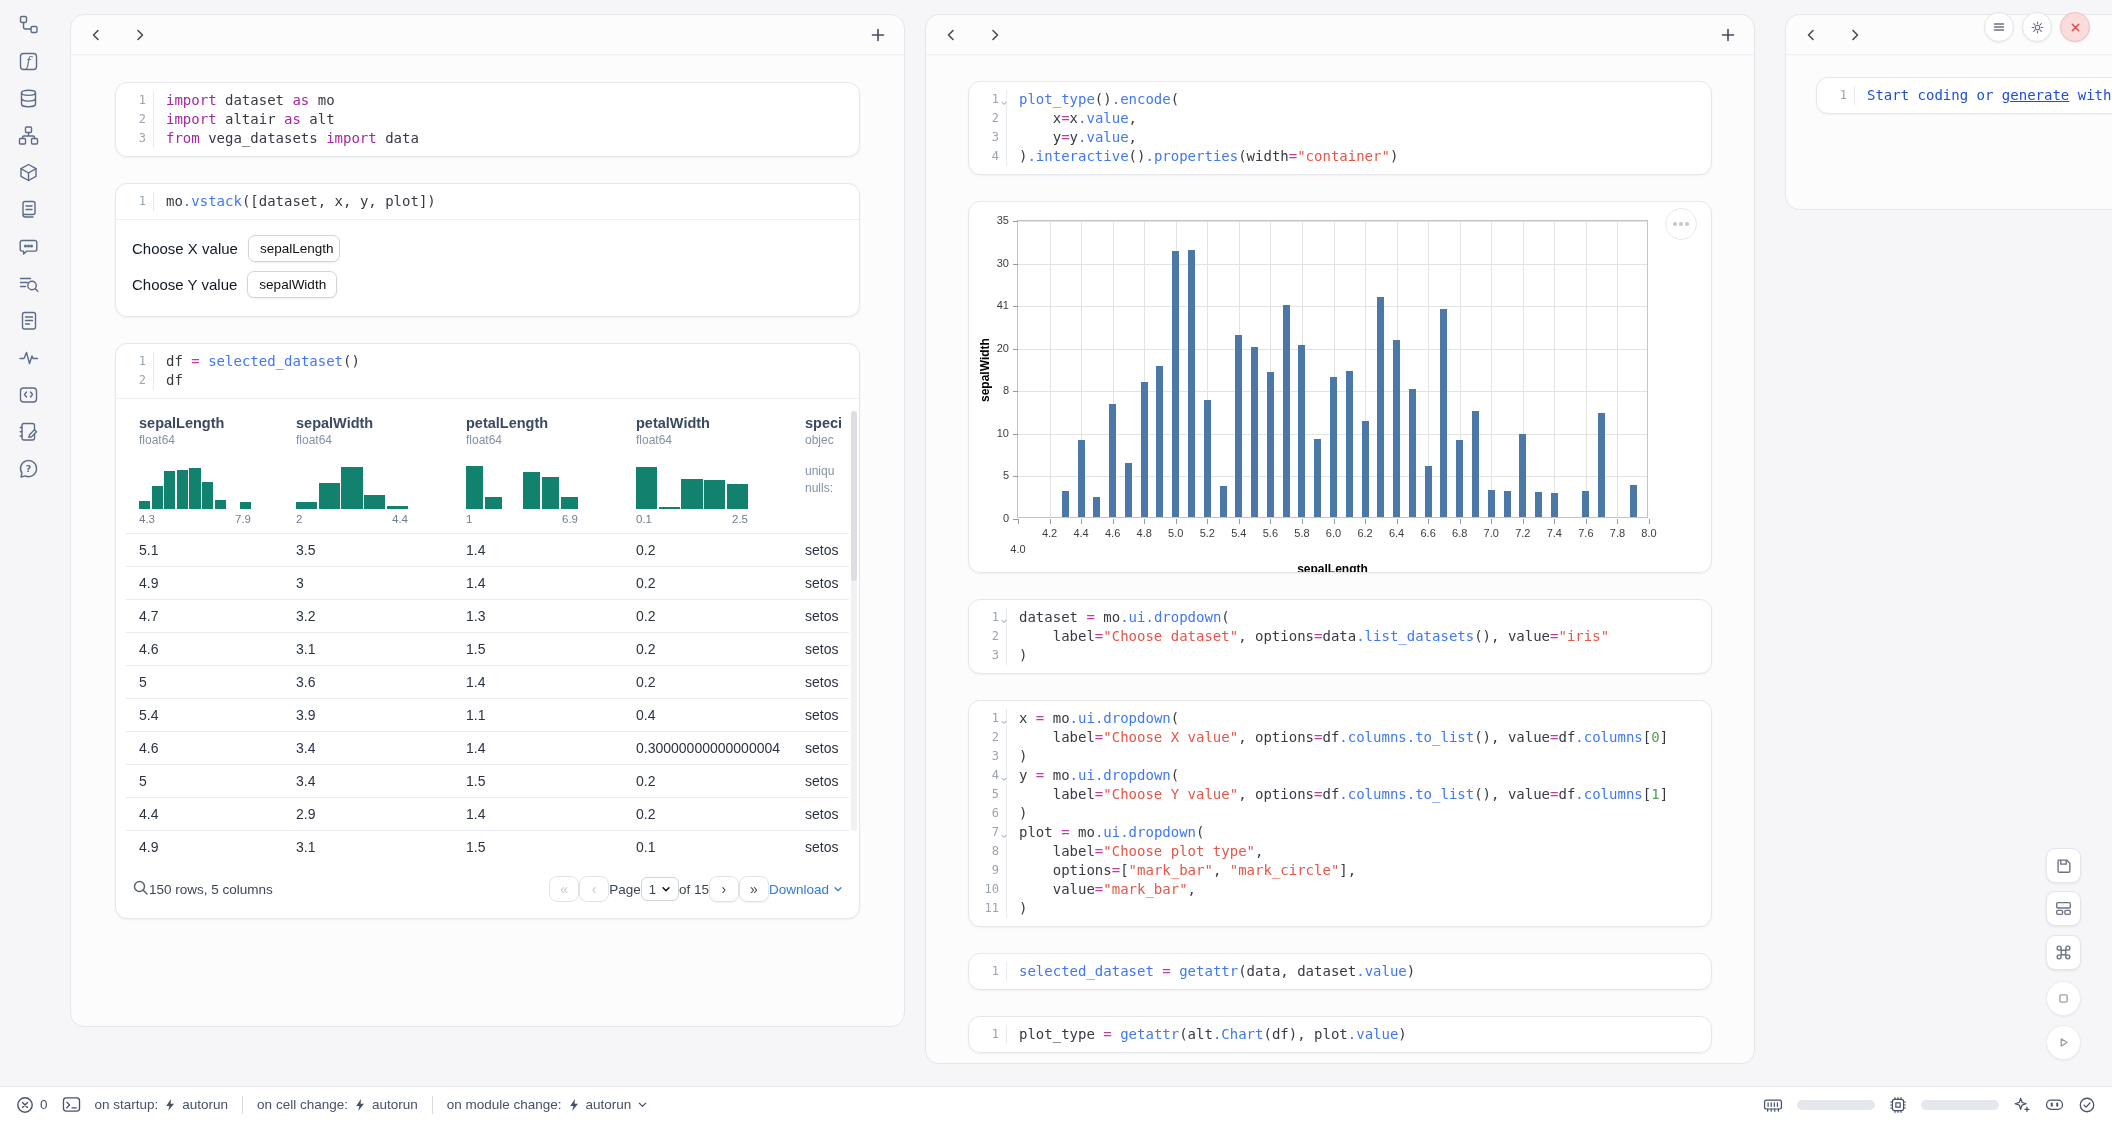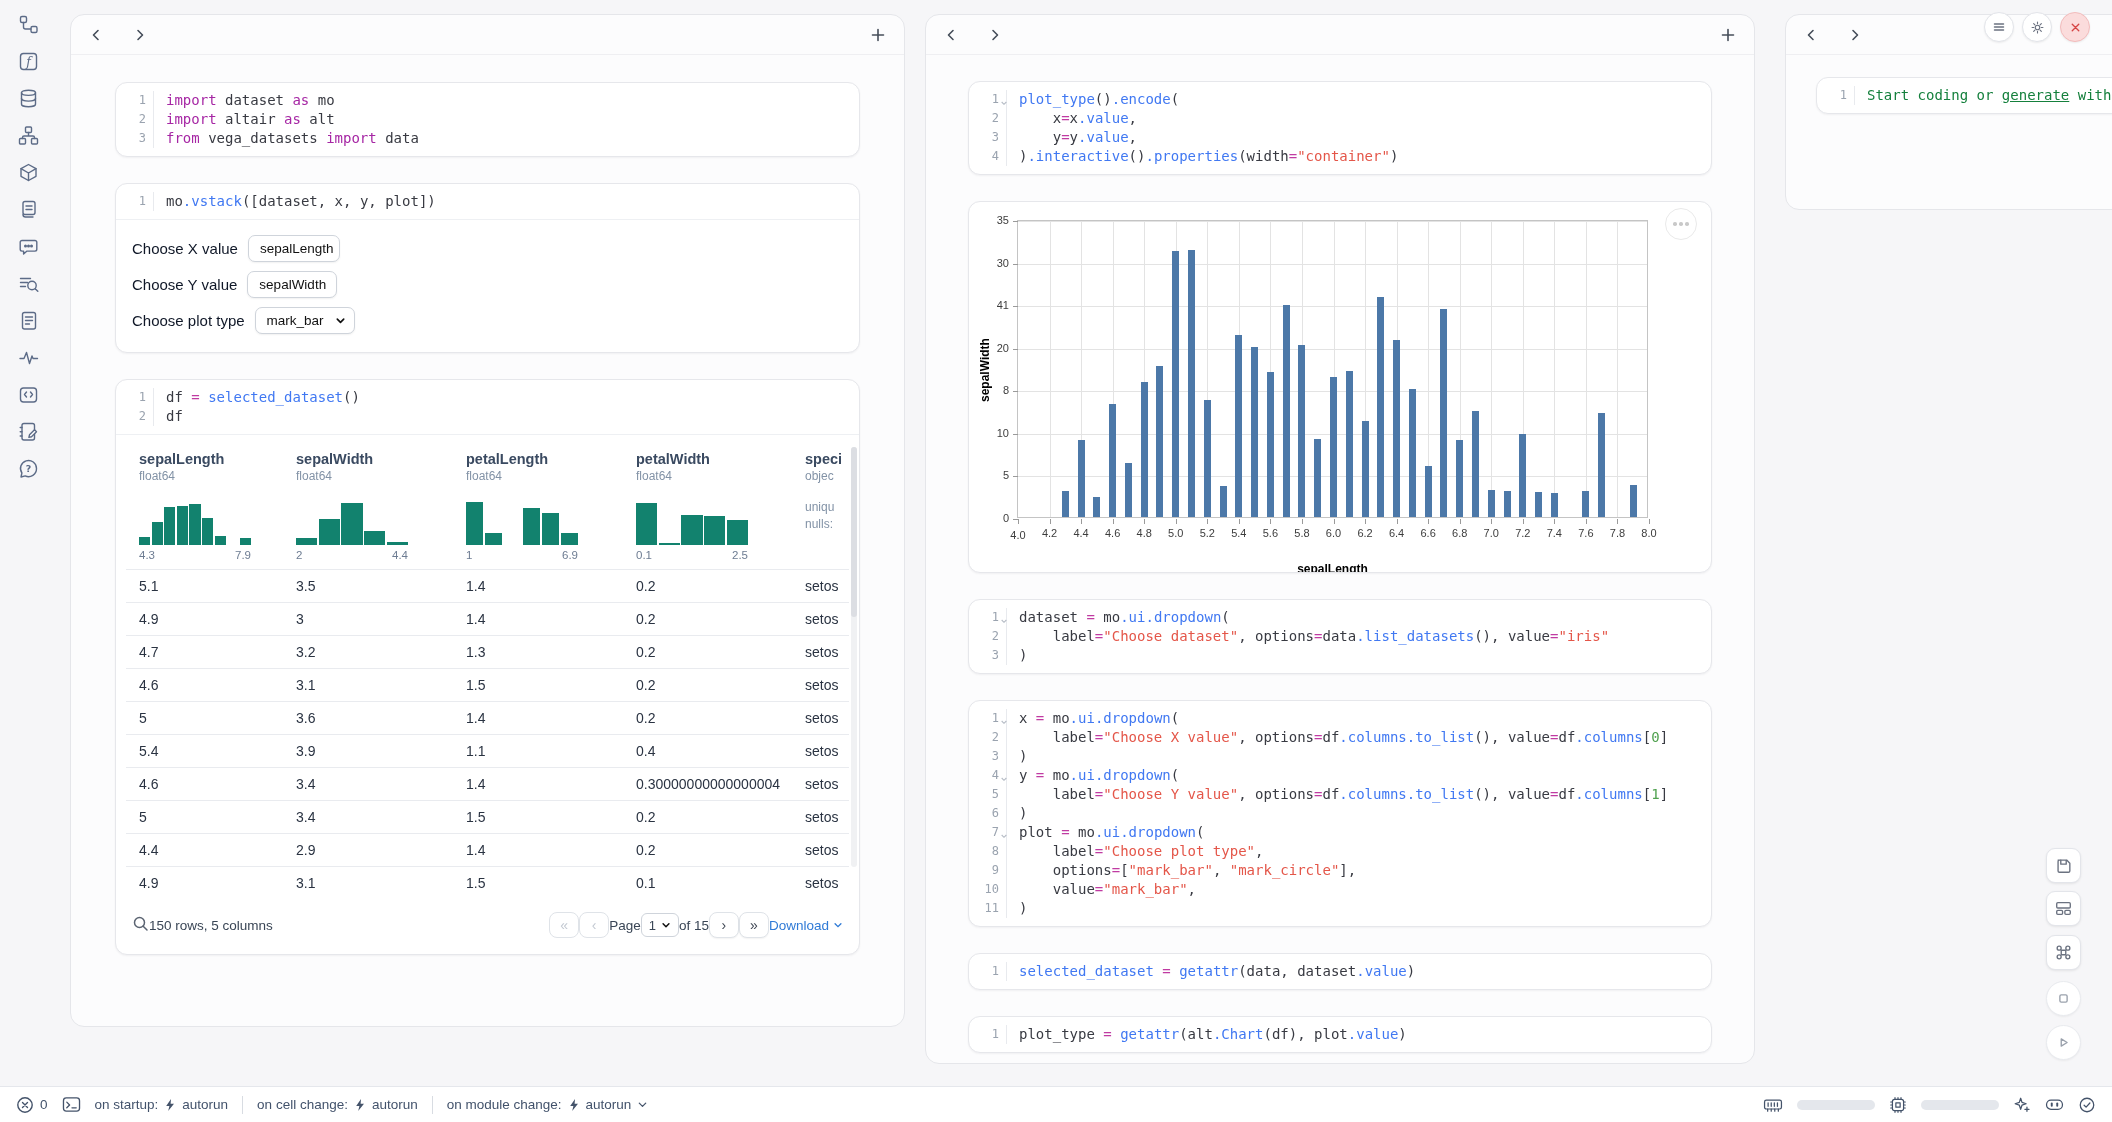--- a/index.html
+++ b/index.html
@@ -73,21 +73,21 @@
   .ytick { position:absolute; left:-39px; width:30px; text-align:right; font-size:11px; color:#3d3d3d; }
   .ytm { position:absolute; left:-5px; width:5px; height:1px; background:#9a9a9a; }
   .xtick { position:absolute; width:32px; text-align:center; font-size:11px; color:#3d3d3d; }
   .xtm { position:absolute; width:1px; height:5px; background:#9a9a9a; }
   .ylab { position:absolute; left:-40px; top:0; height:298px; width:14px; display:flex; align-items:center; justify-content:center; writing-mode:vertical-rl; transform:rotate(180deg); font-weight:700; font-size:12px; color:#000; }
   .xlab { position:absolute; left:48px; width:631px; top:360px; text-align:center; font-weight:700; font-size:12px; color:#000; }
   .vega-menu { position:absolute; right:14px; top:6px; width:32px; height:32px; border-radius:50%; background:#fff; border:1px solid #e9e9e9; display:flex; align-items:center; justify-content:center; gap:2.5px; cursor:pointer; }
   .vega-menu i { width:3.5px; height:3.5px; border-radius:50%; background:#c9c9c9; }
 
   
-  .ph { color:#15803d; }
+  .ph { color:#1d4ed8; }
   .ph .gen { text-decoration:underline; }
 
   
   .fab { position:absolute; left:2046px; width:35px; height:35px; border-radius:9px; background:#fff; border:1px solid #e3e5ea; box-shadow:0 1px 2.5px rgba(0,0,0,.08); display:flex; align-items:center; justify-content:center; cursor:pointer; }
   .fab.round { border-radius:50%; border-color:#e9ebef; box-shadow:0 1px 2px rgba(0,0,0,.05); }
   .fab svg { stroke:#6b7280; fill:none; stroke-width:1.5; stroke-linecap:round; stroke-linejoin:round; }
   .fab.round svg { stroke:#9aa1ac; }
 
   .circ { position:absolute; top:12px; width:30px; height:30px; border-radius:50%; background:#fff; border:1px solid #e3e5ea; box-shadow:0 1px 2px rgba(0,0,0,.07); display:flex; align-items:center; justify-content:center; cursor:pointer; }
   .circ svg { stroke:#6b7280; fill:none; stroke-width:1.5; stroke-linecap:round; }
@@ -245,29 +245,20 @@
               <span>sepalLength</span>
               <svg width="11" height="11" viewBox="0 0 12 12">
                 <path d="M2.5 4.5 L6 8 L9.5 4.5" fill="none" stroke="#111" stroke-width="1.8" stroke-linecap="round" stroke-linejoin="round"></path>
               </svg>
             </span>
           </div>
           <div class="ctl-row">
             <span class="ctl-label">Choose Y value</span>
             <span class="select" style="width: 90px;">
               <span>sepalWidth</span>
-              <svg width="11" height="11" viewBox="0 0 12 12">
-                <path d="M2.5 4.5 L6 8 L9.5 4.5" fill="none" stroke="#111" stroke-width="1.8" stroke-linecap="round" stroke-linejoin="round"></path>
-              </svg>
-            </span>
-          </div>
-          <div class="ctl-row">
-            <span class="ctl-label">Choose plot type</span>
-            <span class="select" style="width: 100px;">
-              <span>mark_bar</span>
               <svg width="11" height="11" viewBox="0 0 12 12">
                 <path d="M2.5 4.5 L6 8 L9.5 4.5" fill="none" stroke="#111" stroke-width="1.8" stroke-linecap="round" stroke-linejoin="round"></path>
               </svg>
             </span>
           </div>
         </div>
     </div>
     <div class="cell">
       <div class="code">
           <div class="cl">
@@ -517,21 +508,21 @@
           <div class="grid-h" style="top: 85.1429px;"></div>
           <div class="ytm" style="top: 85.1429px;"></div>
           <div class="ytick" style="top: 78.1429px;">41</div>
           <div class="grid-h" style="top: 42.5714px;"></div>
           <div class="ytm" style="top: 42.5714px;"></div>
           <div class="ytick" style="top: 35.5714px;">30</div>
           <div class="grid-h" style="top: 0px;"></div>
           <div class="ytm" style="top: 0px;"></div>
           <div class="ytick" style="top: -7px;">35</div>
           <div class="xtm" style="left: 0px; top: 298px;"></div>
-          <div class="xtick" style="left: -16px; top: 308px;">4.0</div>
+          <div class="xtick" style="left: -16px; top: 322px;">4.0</div>
           <div class="grid-v" style="left: 31.55px;"></div>
           <div class="xtm" style="left: 31.55px; top: 298px;"></div>
           <div class="xtick" style="left: 15.55px; top: 306px;">4.2</div>
           <div class="grid-v" style="left: 63.1px;"></div>
           <div class="xtm" style="left: 63.1px; top: 298px;"></div>
           <div class="xtick" style="left: 47.1px; top: 306px;">4.4</div>
           <div class="grid-v" style="left: 94.65px;"></div>
           <div class="xtm" style="left: 94.65px; top: 298px;"></div>
           <div class="xtick" style="left: 78.65px; top: 306px;">4.6</div>
           <div class="grid-v" style="left: 126.2px;"></div>

